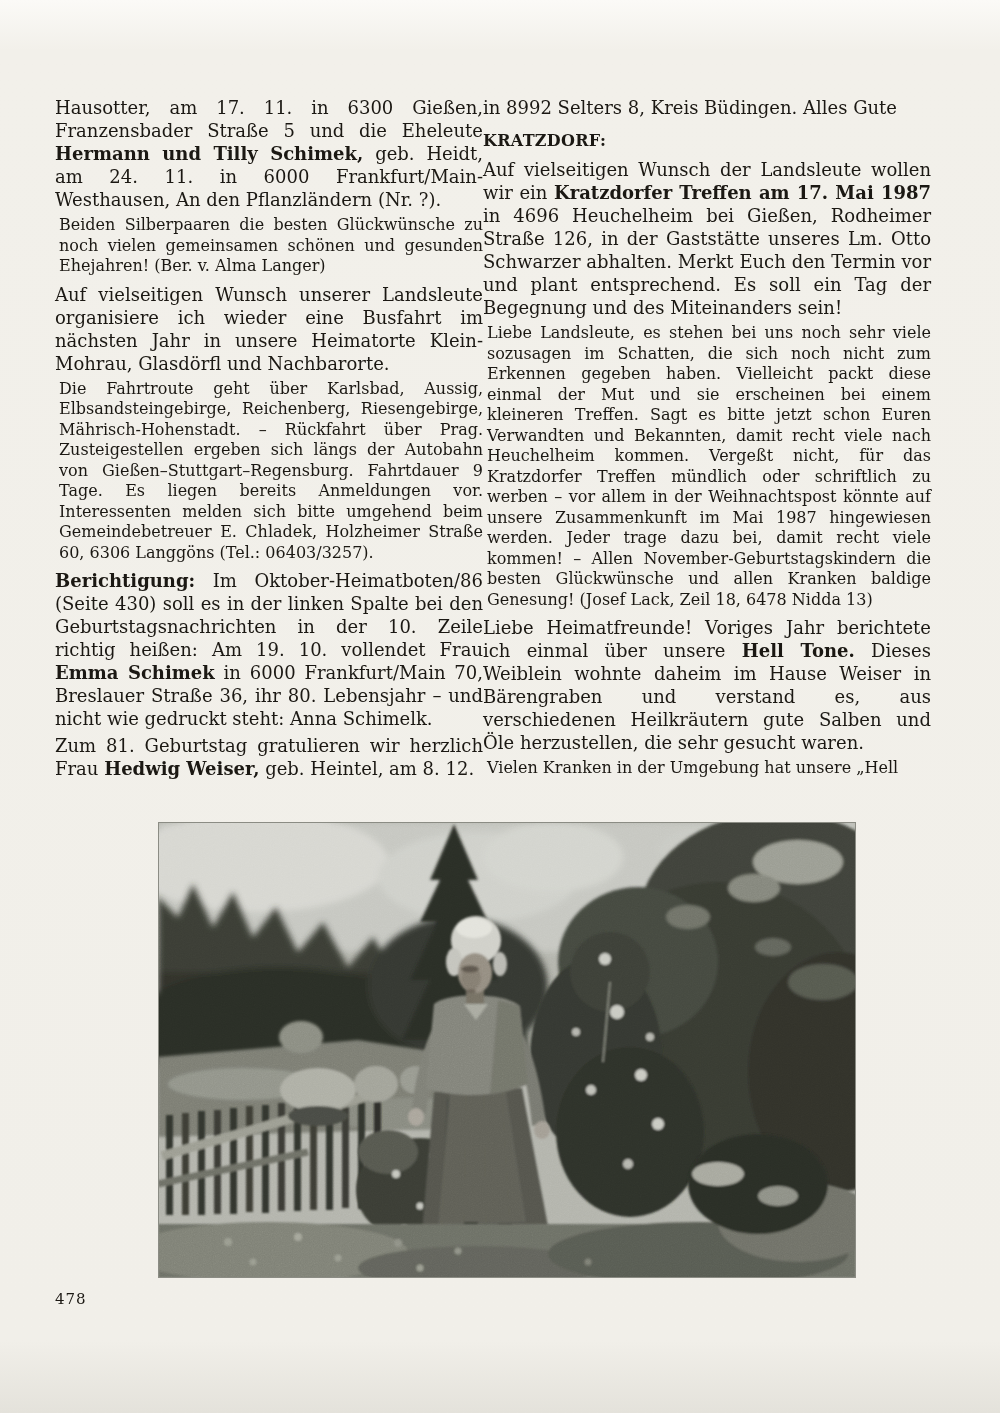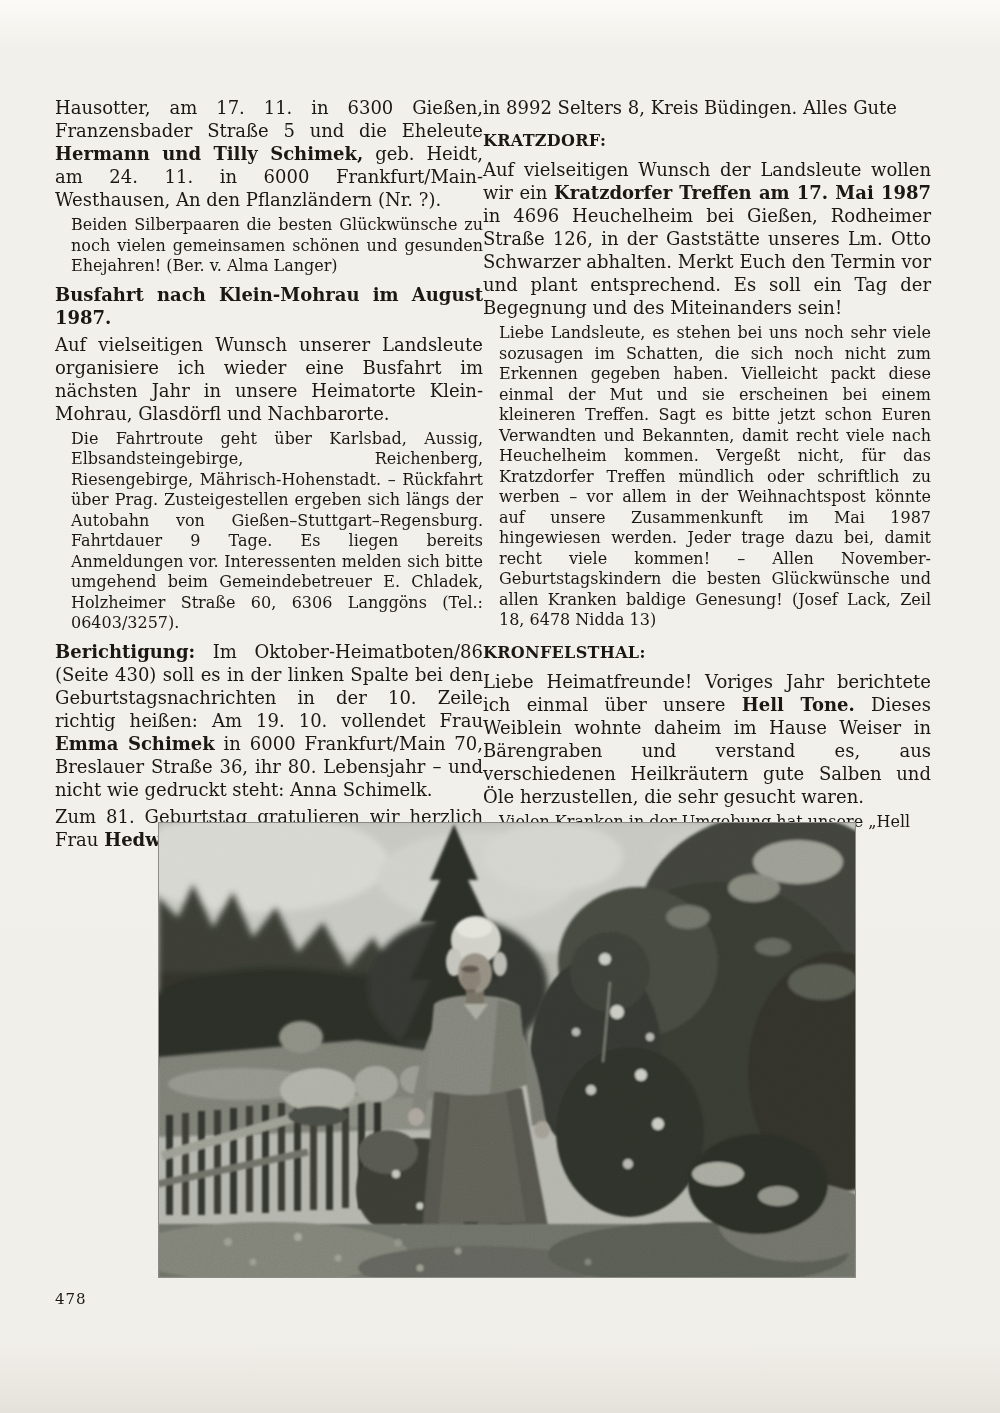--- a/index.html
+++ b/index.html
@@ -22,21 +22,21 @@
   .col-left  { width: 428px; }
   .col-right { width: 448px; }
   .body-p {
     font-size: 18px; line-height: 23px;
     text-align: justify;
     margin: 0 0 4px 0;
   }
   .small-p {
     font-size: 16px; line-height: 20.5px;
     text-align: justify;
-    margin: 0 0 6px 16px;
+    margin: 0 0 6px 4px;
   }
   .bold { font-weight: bold; }
   b { font-weight: bold; }
   .heading {
     font-size: 16px; font-weight: bold;
     line-height: 23px;
     margin: 10px 0 6px 0;
     letter-spacing: 0.3px;
   }
   .mt { margin-top: 2px; }
@@ -53,35 +53,33 @@
   }
 </style>
 </head>
 <body>
 
 <div class="columns">
 
   <div class="col col-left">
     <p class="body-p"><span>Hausotter, am 17. 11. in 6300 Gießen, Franzensbader Straße 5 und die Eheleute </span><b>Hermann und Tilly Schimek,</b><span> geb. Heidt, am 24. 11. in 6000 Frankfurt/Main-Westhausen, An den Pflanzländern (Nr. ?).</span></p>
     <p class="small-p">Beiden Silberpaaren die besten Glückwünsche zu noch vielen gemeinsamen schönen und gesunden Ehejahren! (Ber. v. Alma Langer)</p>
-    <p class="body-p bold">Busfahrt nach Klein-Mohrau im August 1987.</p>
     <p class="body-p">Auf vielseitigen Wunsch unserer Landsleute organisiere ich wieder eine Busfahrt im nächsten Jahr in unsere Heimatorte Klein-Mohrau, Glasdörfl und Nachbarorte.</p>
     <p class="small-p">Die Fahrtroute geht über Karlsbad, Aussig, Elbsandsteingebirge, Reichenberg, Riesengebirge, Mährisch-Hohenstadt. – Rückfahrt über Prag. Zusteigestellen ergeben sich längs der Autobahn von Gießen–Stuttgart–Regensburg. Fahrtdauer 9 Tage. Es liegen bereits Anmeldungen vor. Interessenten melden sich bitte umgehend beim Gemeindebetreuer E. Chladek, Holzheimer Straße 60, 6306 Langgöns (Tel.: 06403/3257).</p>
     <p class="body-p mt"><b>Berichtigung:</b><span> Im Oktober-Heimatboten/86 (Seite 430) soll es in der linken Spalte bei den Geburtstagsnachrichten in der 10. Zeile richtig heißen: Am 19. 10. vollendet Frau </span><b>Emma Schimek</b><span> in 6000 Frankfurt/Main 70, Breslauer Straße 36, ihr 80. Lebensjahr – und nicht wie gedruckt steht: Anna Schimelk.</span></p>
     <p class="body-p"><span>Zum 81. Geburtstag gratulieren wir herzlich Frau </span><b>Hedwig Weiser,</b><span> geb. Heintel, am 8. 12.</span></p>
   </div>
 
   <div class="col col-right">
     <div class="body-p">
       <div>in 8992 Selters 8, Kreis Büdingen. Alles Gute</div>
     </div>
     <h2 class="heading">KRATZDORF:</h2>
     <p class="body-p"><span>Auf vielseitigen Wunsch der Landsleute wollen wir ein </span><b>Kratzdorfer Treffen am 17. Mai 1987</b><span> in 4696 Heuchelheim bei Gießen, Rodheimer Straße 126, in der Gaststätte unseres Lm. Otto Schwarzer abhalten. Merkt Euch den Termin vor und plant entsprechend. Es soll ein Tag der Begegnung und des Miteinanders sein!</span></p>
     <p class="small-p">Liebe Landsleute, es stehen bei uns noch sehr viele sozusagen im Schatten, die sich noch nicht zum Erkennen gegeben haben. Vielleicht packt diese einmal der Mut und sie erscheinen bei einem kleineren Treffen. Sagt es bitte jetzt schon Euren Verwandten und Bekannten, damit recht viele nach Heuchelheim kommen. Vergeßt nicht, für das Kratzdorfer Treffen mündlich oder schriftlich zu werben – vor allem in der Weihnachtspost könnte auf unsere Zusammenkunft im Mai 1987 hingewiesen werden. Jeder trage dazu bei, damit recht viele kommen! – Allen November-Geburtstagskindern die besten Glückwünsche und allen Kranken baldige Genesung! (Josef Lack, Zeil 18, 6478 Nidda 13)</p>
-    <h2 class="heading">KRONFELSTHAL:</h2>
     <p class="body-p"><span>Liebe Heimatfreunde! Voriges Jahr berichtete ich einmal über unsere </span><b>Hell Tone.</b><span> Dieses Weiblein wohnte daheim im Hause Weiser in Bärengraben und verstand es, aus verschiedenen Heilkräutern gute Salben und Öle herzustellen, die sehr gesucht waren.</span></p>
     <p class="small-p">Vielen Kranken in der Umgebung hat unsere „Hell</p>
   </div>
 
 </div>
 
 <div class="photo-wrap">
   <svg viewBox="0 0 698 456" width="698" height="456">
     <defs>
       <filter id="b3" x="-20%" y="-20%" width="140%" height="140%">

